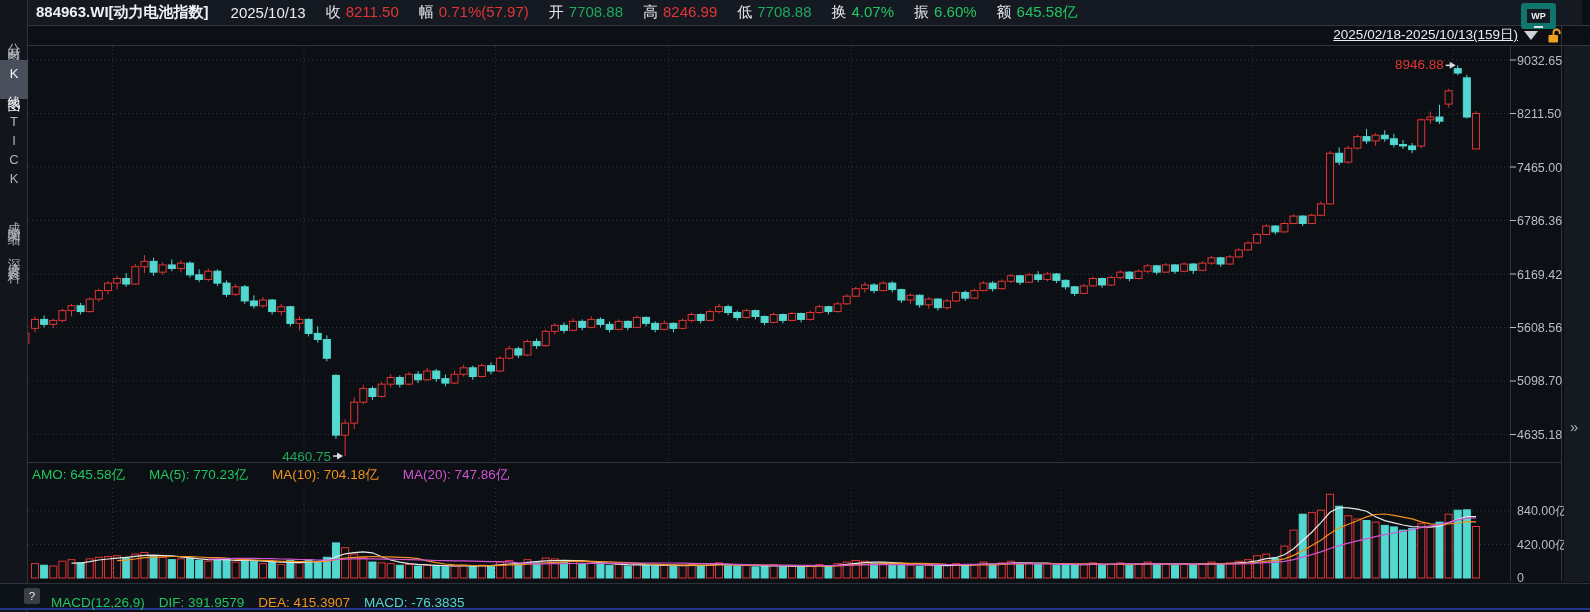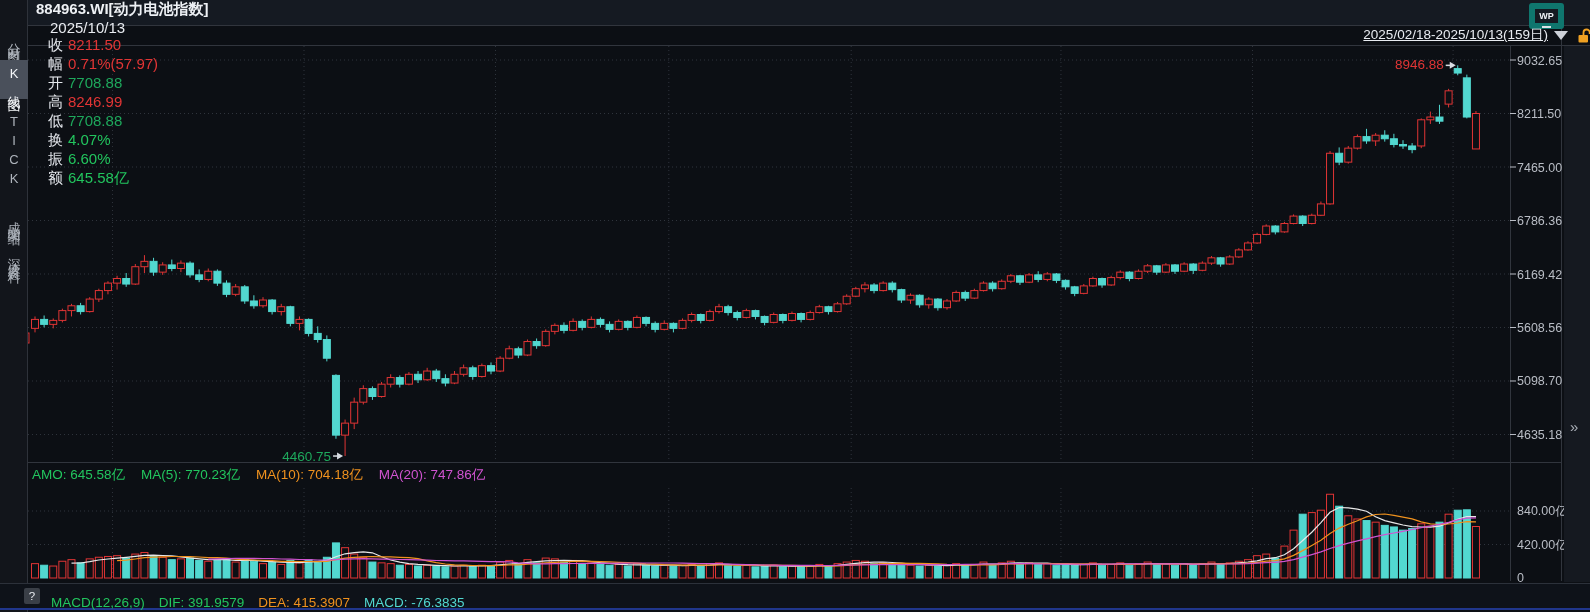--- a/index.html
+++ b/index.html
@@ -5,45 +5,45 @@
   html,body{margin:0;padding:0;background:#0b0e13;}
   body{width:1590px;height:612px;overflow:hidden;font-family:"Liberation Sans","DejaVu Sans",sans-serif;}
   .app{position:relative;width:1590px;height:612px;background:#0c0f14;color:#dfe3e8;}
 
   
   .sidebar{position:absolute;left:0;top:0;width:28px;height:612px;background:#12151b;border-right:1px solid #2e323a;z-index:3;box-sizing:border-box;display:flex;flex-direction:column;align-items:center;padding-top:27px;}
   .side-item{writing-mode:vertical-lr;text-orientation:upright;font-size:13px;line-height:28px;color:#aeb4bc;letter-spacing:4px;width:28px;text-align:center;padding:6px 0;margin-bottom:9px;cursor:pointer;box-sizing:border-box;}
   .side-item.active{background:#4a505b;color:#f4f6f9;}
 
   
-  .header{position:absolute;left:28px;top:0;right:0;height:25px;background:#151a22;display:flex;font-size:15px;z-index:2;white-space:nowrap;flex-direction:column;}
+  .header{position:absolute;left:28px;top:0;right:8px;height:25px;background:#151a22;display:flex;align-items:center;font-size:15px;z-index:2;white-space:nowrap;}
   .header .sym{font-weight:bold;color:#eef1f5;margin-left:8px;}
   .header .hdate{margin-left:22px;color:#e8ebf0;}
   .hf{display:flex;margin-left:20px;}
   .hf .lb{color:#e4e7ec;margin-right:5px;}
   .v-red{color:var(--red);}
   .v-green{color:var(--green);}
   .v-white{color:#22c55e;}
   .v-cyan{color:var(--cyan);}
   .v-orange{color:var(--orange);}
   .v-magenta{color:var(--magenta);}
   .wp-icon{position:absolute;right:26px;top:3px;width:23px;height:14px;border:6px solid #0f766e;border-radius:3px;color:#eef1f5;font-size:9px;font-weight:bold;display:flex;align-items:center;justify-content:center;cursor:pointer;}
   .wp-icon:after{content:"";position:absolute;left:7px;bottom:-5px;width:9px;height:2px;background:#dfe3e8;}
 
   
-  .dateband{position:absolute;left:32px;top:25px;right:0;height:20px;display:flex;align-items:center;justify-content:flex-end;z-index:2;}
+  .dateband{position:absolute;left:32px;top:25px;right:0;height:20px;display:flex;align-items:center;justify-content:flex-end;padding-right:30px;z-index:2;}
   .daterange{font-size:13.5px;color:#e9ecf1;text-decoration:underline;cursor:pointer;}
   .tri-down{width:0;height:0;border-left:7px solid transparent;border-right:7px solid transparent;border-top:9px solid #cdd1d8;margin-left:6px;cursor:pointer;}
   .lock{position:relative;width:13px;height:15px;margin-left:9px;cursor:pointer;}
 
   
   .chart-layer{position:absolute;left:0;top:0;width:1590px;height:612px;z-index:1;}
 
   
-  .amo-row{position:absolute;left:32px;top:466px;display:flex;font-size:13.5px;z-index:2;white-space:nowrap;}
+  .amo-row{position:absolute;left:32px;top:466px;display:flex;font-size:13.5px;z-index:2;white-space:nowrap;gap:8px;}
   .amo-row span{margin-right:16px;}
 
   
   .right-strip{position:absolute;left:1564px;top:46px;width:26px;height:536px;background:#151920;z-index:2;}
   .expand-gl{position:absolute;left:6px;top:372px;color:#a9aeb6;font-size:15px;cursor:pointer;}
 
   
   .bottom-bar{position:absolute;left:0;top:583px;width:1590px;height:27px;background:#0e1219;border-top:1px solid #2c313a;border-bottom:2px solid #20368c;display:flex;align-items:center;font-size:13.5px;z-index:4;box-sizing:border-box;white-space:nowrap;}
   .help-box{width:16px;height:16px;background:#3a3f47;color:#e8ebf0;border-radius:2px;font-size:11.5px;display:flex;align-items:center;justify-content:center;margin-left:24px;margin-right:11px;cursor:pointer;}
   .bottom-bar span{margin-right:14px;margin-top:12px;}

